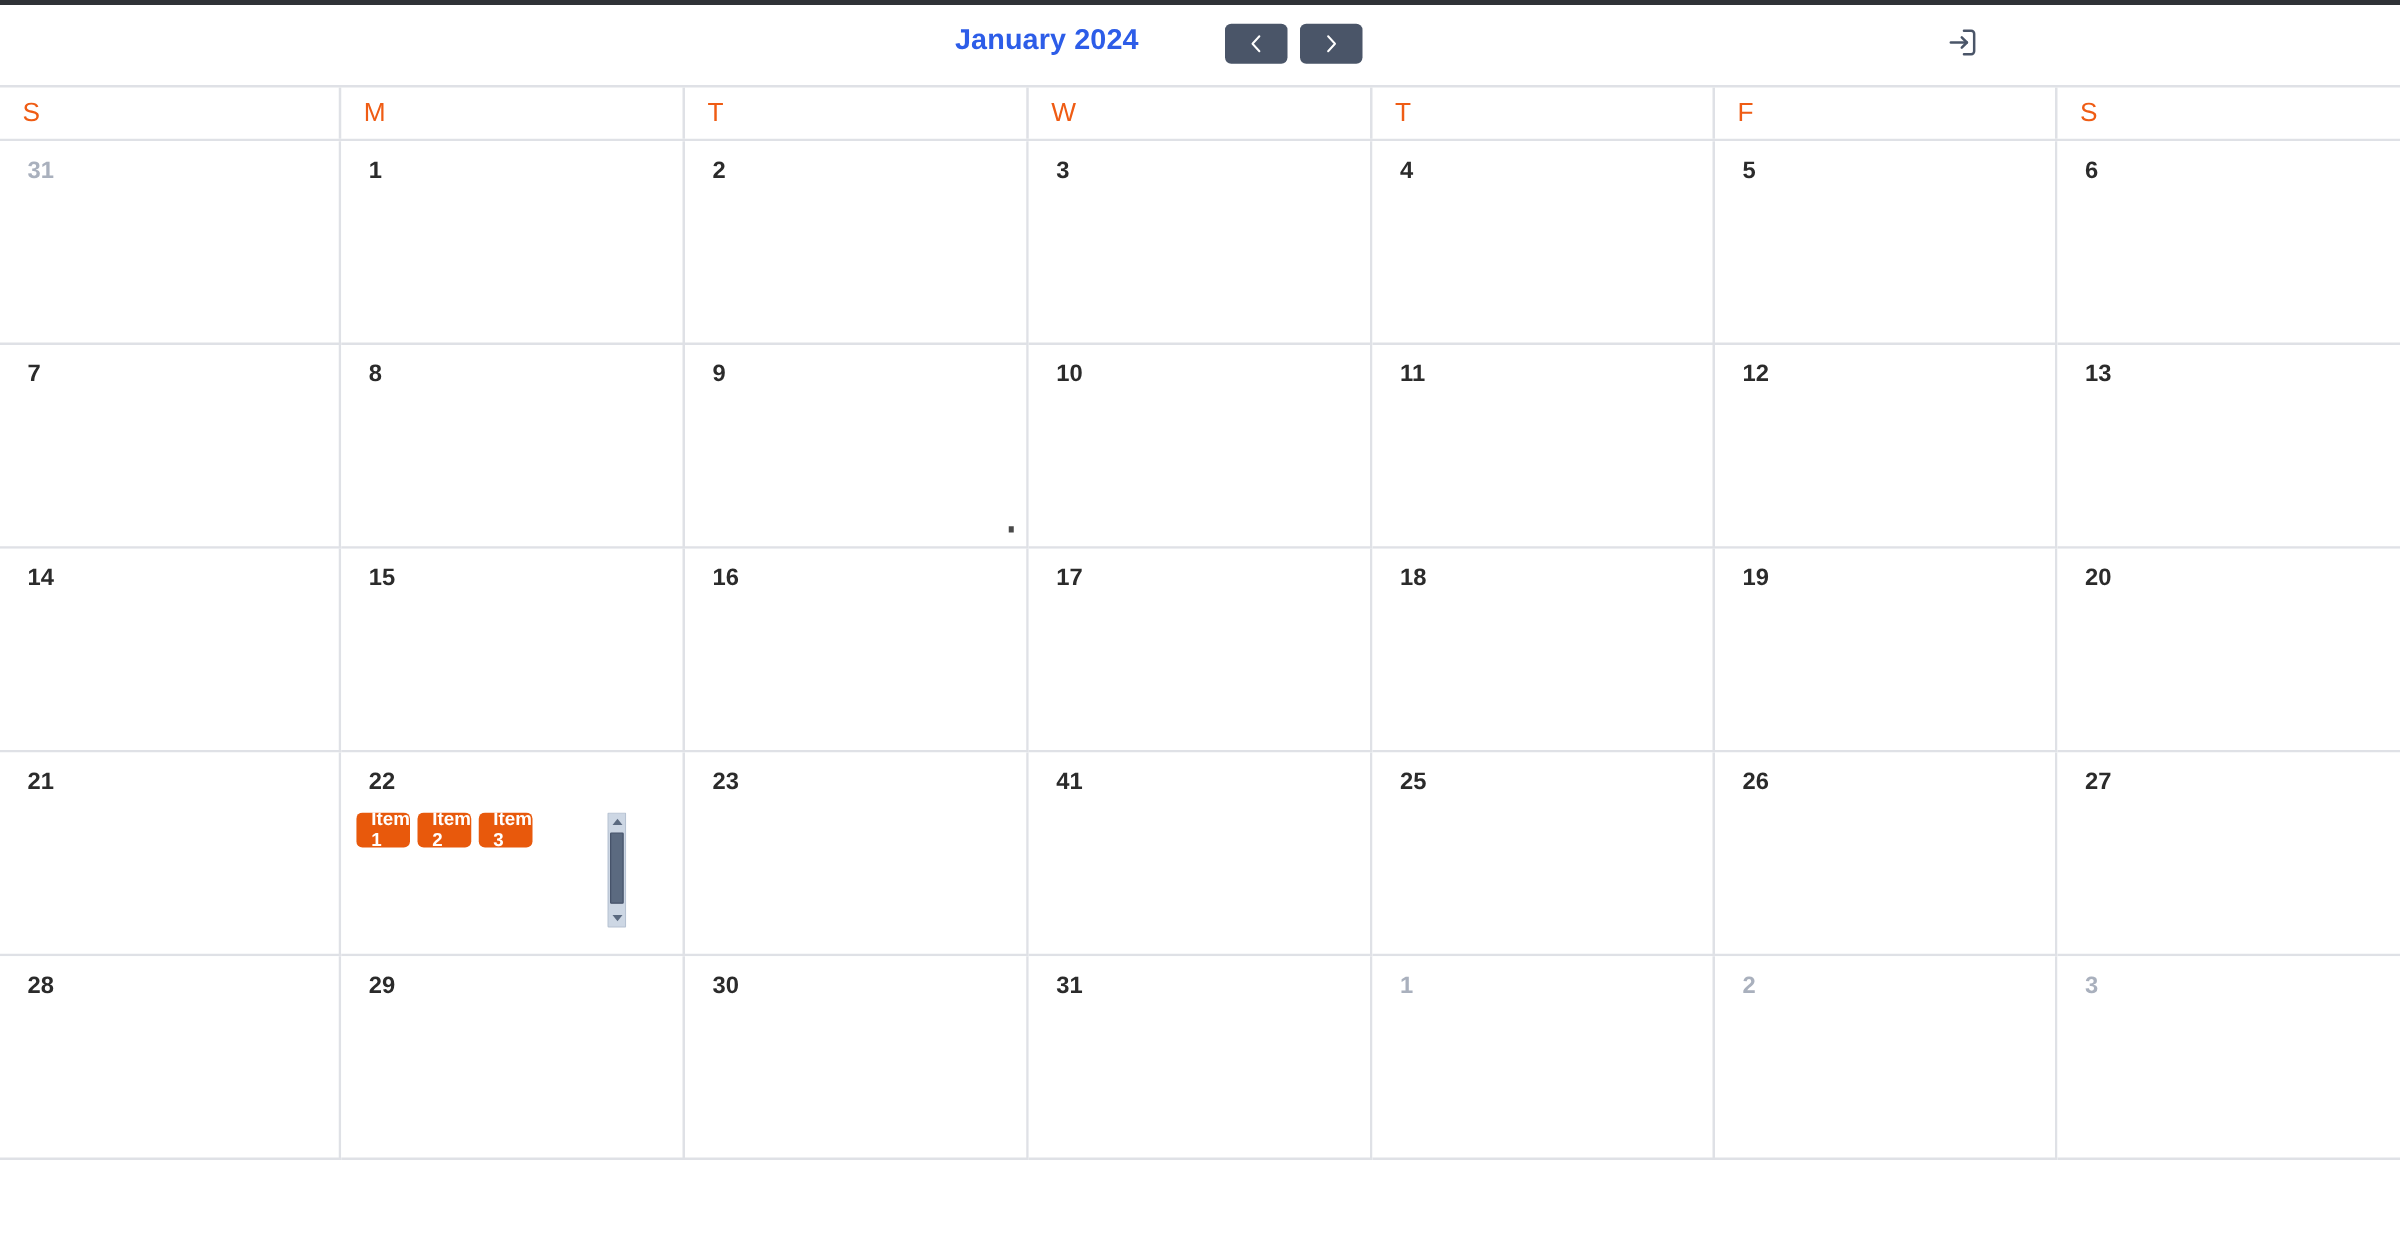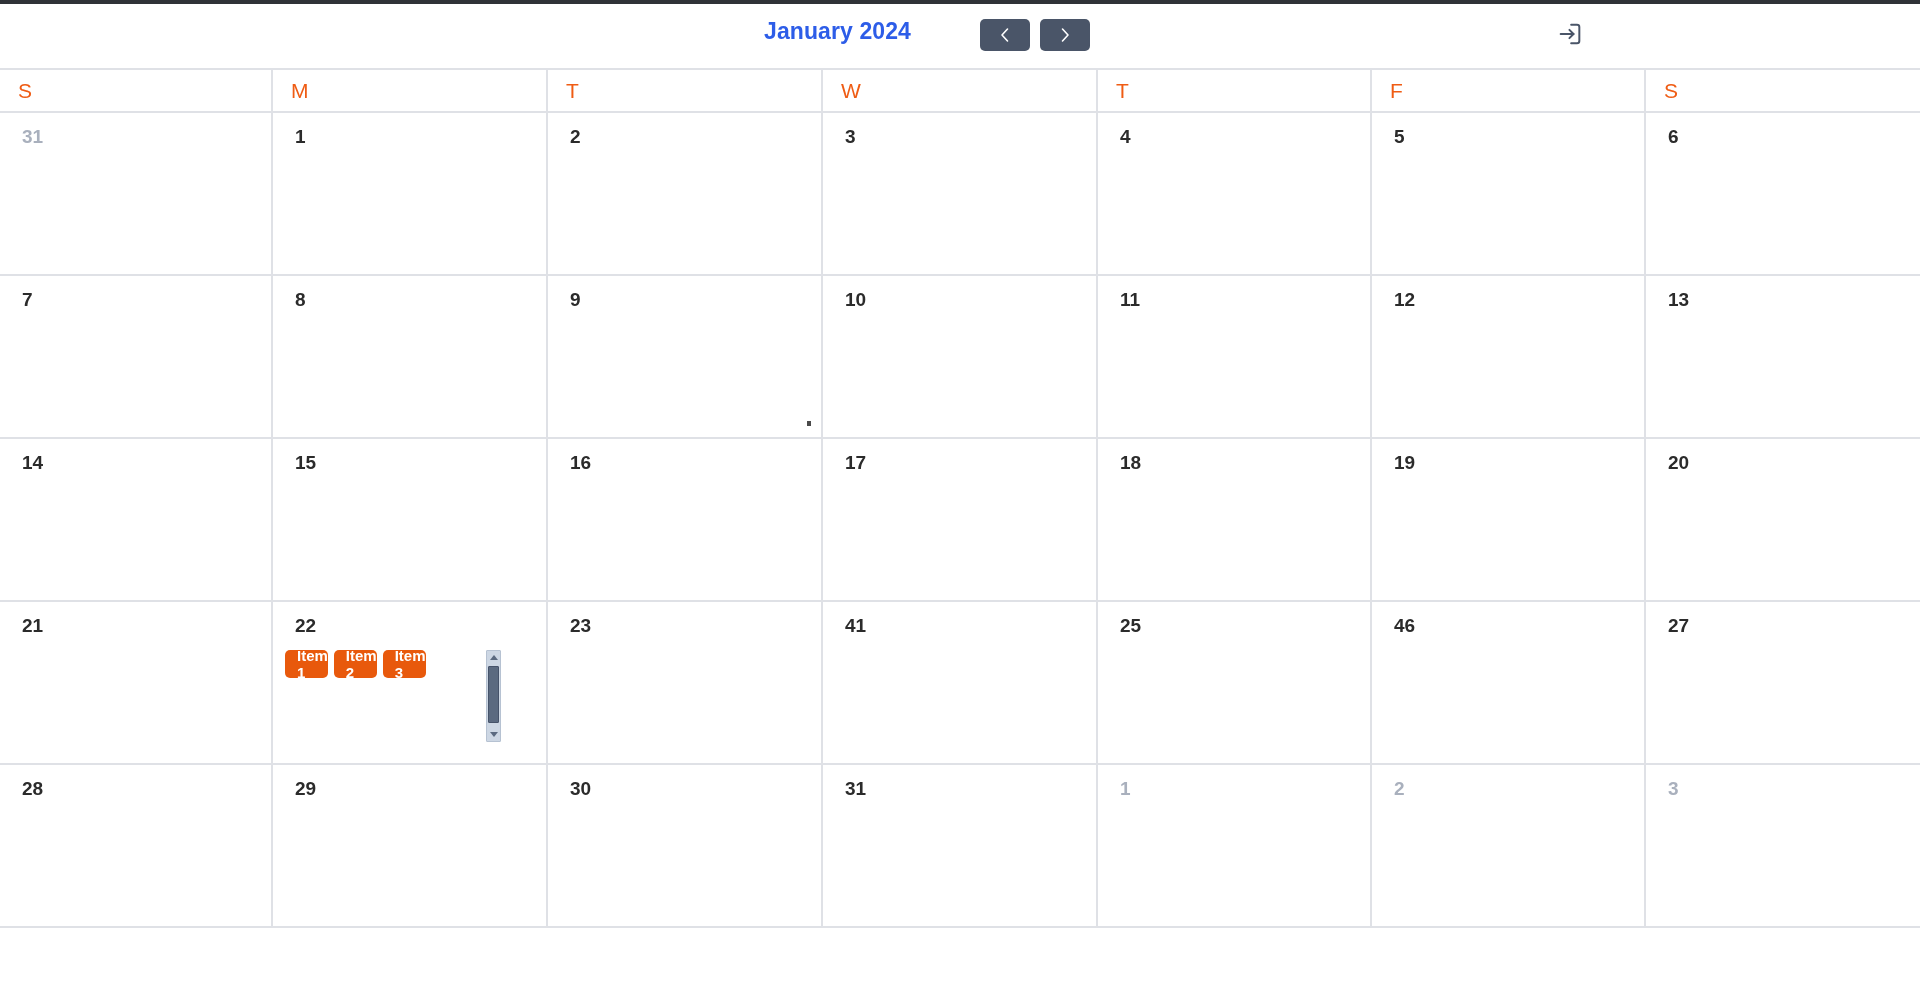--- a/index.html
+++ b/index.html
@@ -372,21 +372,21 @@
       <div class="day-cell">
         <div class="day-num">23</div>
       </div>
       <div class="day-cell">
         <div class="day-num">41</div>
       </div>
       <div class="day-cell">
         <div class="day-num">25</div>
       </div>
       <div class="day-cell">
-        <div class="day-num">46</div>
+        <div class="day-num">26</div>
       </div>
       <div class="day-cell col-last">
         <div class="day-num">27</div>
       </div>
       <div class="day-cell">
         <div class="day-num">28</div>
       </div>
       <div class="day-cell">
         <div class="day-num">29</div>
       </div>

